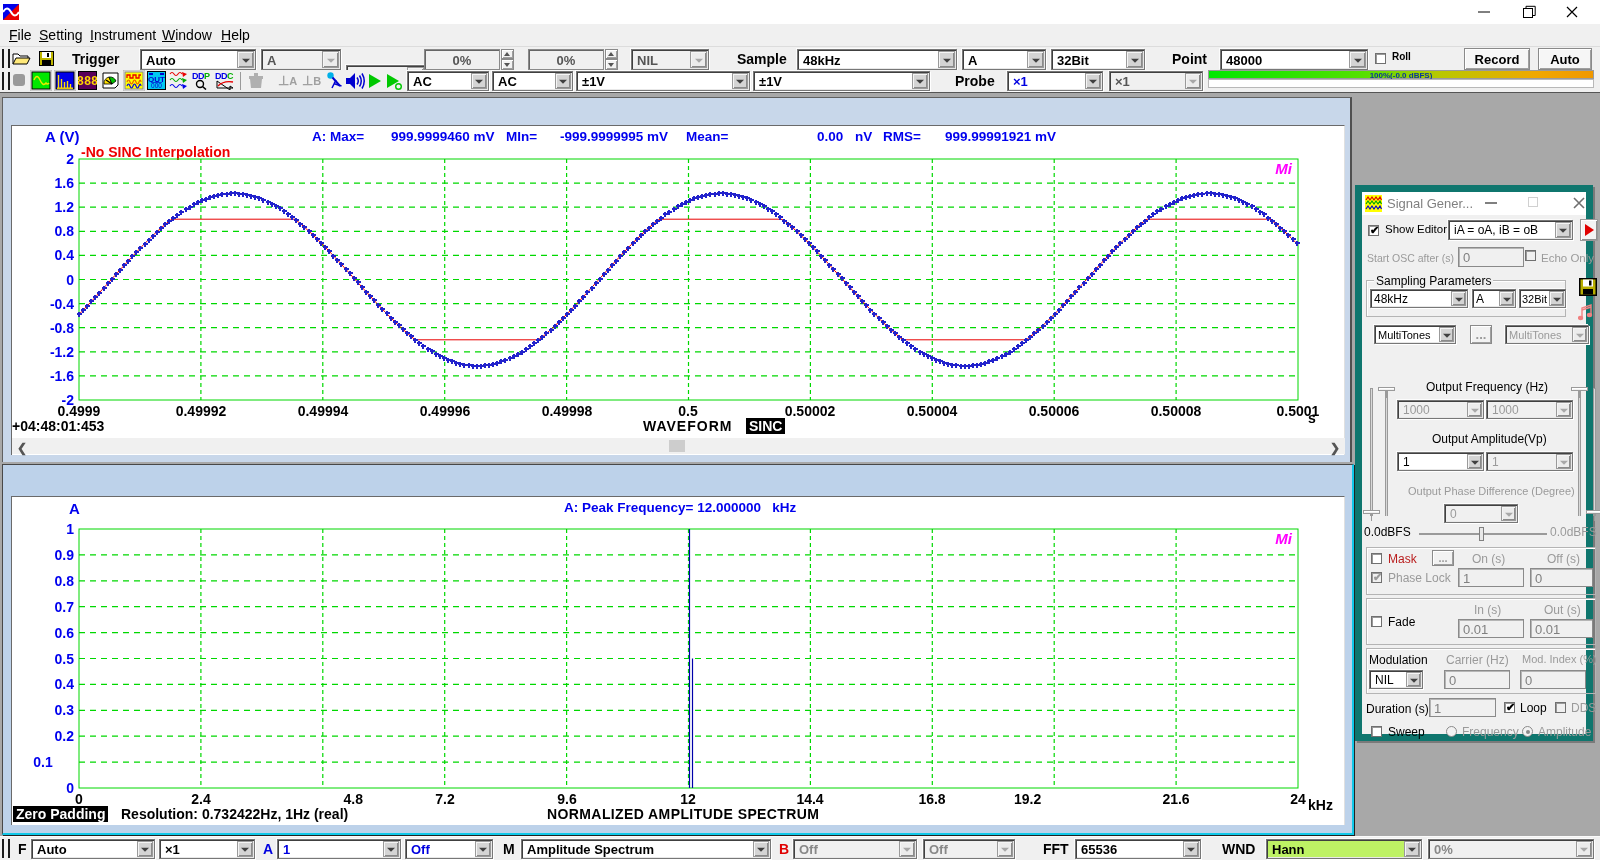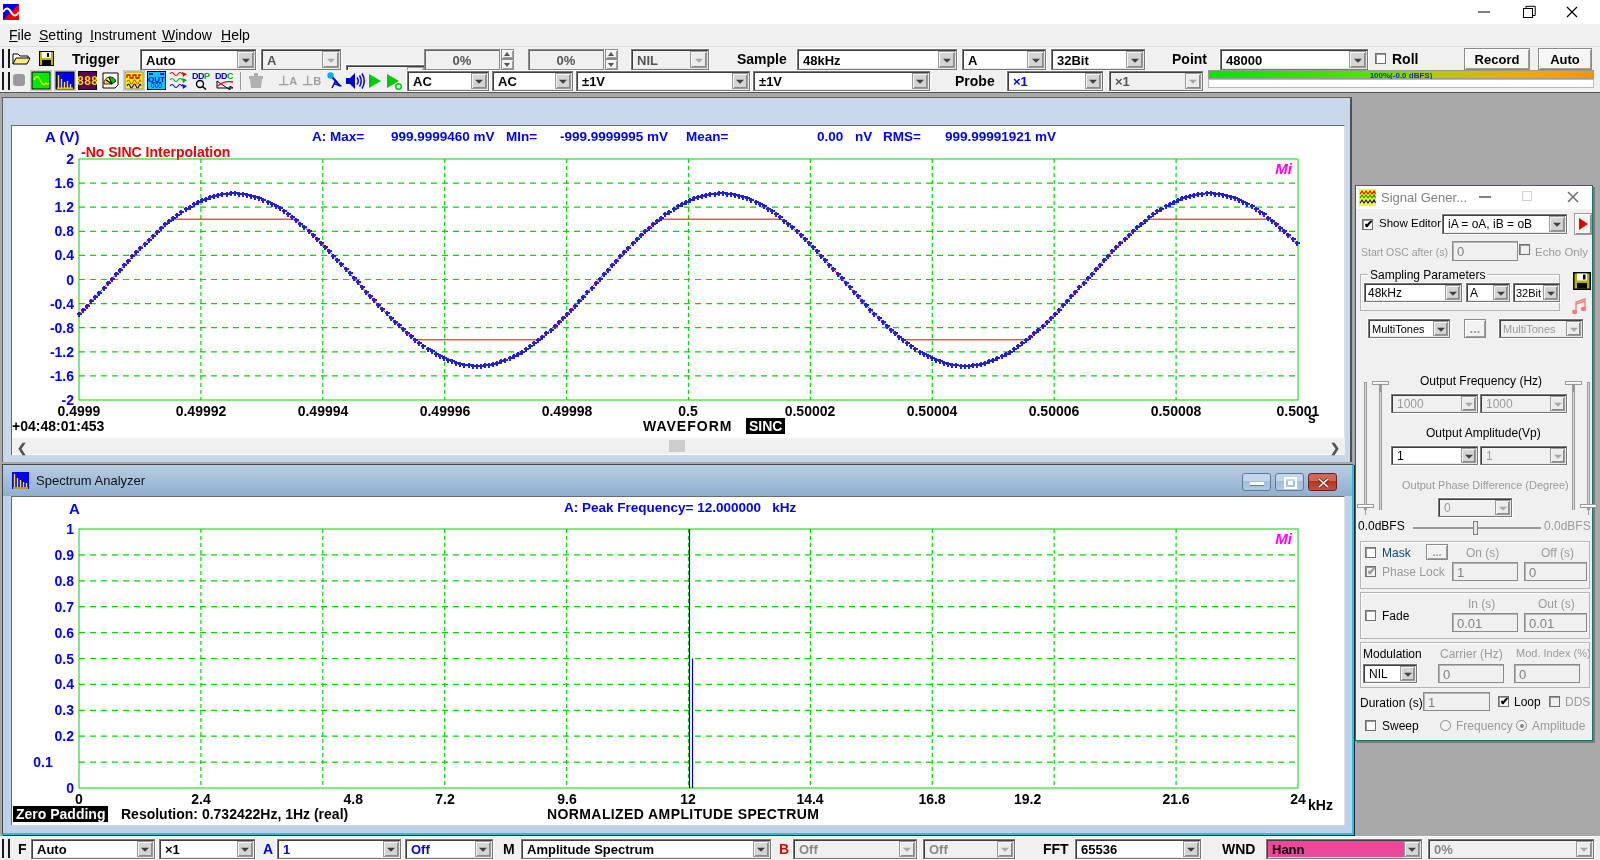--- a/index.html
+++ b/index.html
@@ -109,21 +109,21 @@
       </span>
     </div>
 <div style="position:absolute;left:1172px;top:4px;font-size:14px;font-weight:bold;color:#000;white-space:nowrap;">Point</div>
 <div class="cb" style="left:1220px;top:2px;width:148px;height:21px;background:#fff;">
 <span style="position:absolute;left:5px;top:50%;transform:translateY(-50%);font-size:13px;font-weight:bold;color:#000;white-space:nowrap">48000</span>
 <span class="ab" style="width:17px;background:#d4d4d4">
         <span class="ar" style="border-top-color:#404040"></span>
       </span>
     </div>
 <span style="position:absolute;left:1375px;top:6px;width:11px;height:11px;background:#fff;border:1px solid #707070;box-shadow:inset 1px 1px 0 #999"></span>
-<div style="position:absolute;left:1392px;top:4px;font-size:14px;font-weight:bold;color:#000;white-space:nowrap;text-align:right;">Roll</div>
+<div style="position:absolute;left:1392px;top:4px;font-size:10px;font-weight:bold;color:#000;white-space:nowrap;text-align:right;">Roll</div>
 <div class="tbtn" style="left:1464px;top:1px;width:66px;height:22px;line-height:22px;background:#f6f6f6">Record</div>
 <div class="tbtn" style="left:1538px;top:1px;width:54px;height:22px;line-height:22px;background:#f6f6f6">Auto</div>
 </div>
 <div class="abs" style="left:0;top:70px;width:1600px;height:22px;background:#f0f0f0">
 <span class="grip" style="left:2px"></span>
 <span style="position:absolute;left:13px;top:4px;width:12px;height:12px;border-radius:3px;background:#9a9a9a"></span>
 <svg class="abs" style="left:30px;top:0" width="22" height="21" viewBox="0 0 22 21">
 <rect x="0" y="0" width="22" height="21" fill="#e8e8e8" stroke="#b0b0b0"></rect>
       <rect x="2" y="2" width="18" height="17" fill="#00e800" stroke="#000"></rect>
 <path d="M4 10 Q7 3 10 10 T16 13 Q17.5 15 19 13" fill="none" stroke="#e8e800" stroke-width="1.4"></path>
@@ -318,45 +318,20 @@
 <text x="1280" y="48" font-size="15" font-weight="bold" fill="#ff00ff" text-anchor="end" font-style="italic">Mi</text>
 </svg>
 <div style="position:absolute;left:0;top:312px;width:1333px;height:16px;background:#f0f0f0">
 <span style="position:absolute;left:5px;top:3px;font-size:12px;color:#555;font-weight:bold">❮</span>
 <span style="position:absolute;right:5px;top:3px;font-size:12px;color:#555;font-weight:bold">❯</span>
 <span style="position:absolute;left:657px;top:2px;width:16px;height:12px;background:#cdcdcd"></span>
       </div>
 </div>
   </div>
 <div class="abs" style="left:2px;top:464px;width:1352px;height:371px;background:#bdd2ea;border:1px solid #484848;border-right:2px solid #10c8e8;border-bottom:2px solid #10c8e8;box-shadow:1px 1px 0 #222">
-<div class="abs" style="left:0;top:0;width:100%;height:31px;background:linear-gradient(#b9cde2,#8fafd0)">
-<svg class="abs" style="left:9px;top:7px" width="17" height="17" viewBox="0 0 17 17">
-        <rect width="17" height="17" fill="#0000f0"></rect>
-        <g stroke="#ffe000" stroke-width="1.4">
-          <path d="M2.5 15V2M5.5 15V6M8.5 15V8M11.5 15V10M14.5 15V11"></path>
-        </g>
-        <path d="M1 16h15" stroke="#ffe000" stroke-width="1.4"></path>
-      </svg>
-<span style="position:absolute;left:33px;top:8px;font-size:13px;color:#111">Spectrum Analyzer</span>
-<span class="wbtnspec" style="left:1239px;top:8px">
-        <span style="position:absolute;left:7px;top:8px;width:14px;height:3px;background:#fff;box-shadow:0 1px 0 #607890"></span>
-      </span>
-<span class="wbtnspec" style="left:1272px;top:8px">
-        <svg style="position:absolute;left:8px;top:3px" width="13" height="12" viewBox="0 0 13 12">
-          <rect x="1" y="1" width="11" height="10" fill="none" stroke="#fff" stroke-width="2"></rect>
-          <rect x="4" y="4" width="5" height="4" fill="#fff"></rect>
-        </svg>
-      </span>
-<span class="wbtnspec" style="left:1305px;top:8px;background:linear-gradient(#d06858 45%,#b03420 45%,#c05440);border-color:#702018">
-        <svg style="position:absolute;left:7px;top:2px" width="15" height="14" viewBox="0 0 15 14">
-          <path d="M3 3l9 8M12 3l-9 8" stroke="#802820" stroke-width="3.4"></path>
-          <path d="M3 3l9 8M12 3l-9 8" stroke="#fff" stroke-width="1.6"></path>
-        </svg>
-      </span>
-</div>
 <div class="abs" style="left:8px;top:31px;width:1334px;height:329px;background:#fff;border:1px solid #6a6a6a;border-right:1px solid #e0e0e0;border-bottom:0">
 <div style="position:absolute;left:57px;top:3px;font-size:15px;font-weight:bold;color:#0000ee;white-space:nowrap;">A</div>
 <div style="position:absolute;left:552px;top:3px;font-size:13.5px;font-weight:bold;color:#0000ee;white-space:nowrap;">A: Peak Frequency= 12.000000&nbsp;&nbsp; kHz</div>
 <div style="position:absolute;left:0;top:24px;width:62px;text-align:right;font-size:14px;font-weight:bold;color:#0000ee">1</div>
 <div style="position:absolute;left:0;top:50px;width:62px;text-align:right;font-size:14px;font-weight:bold;color:#0000ee">0.9</div>
 <div style="position:absolute;left:0;top:76px;width:62px;text-align:right;font-size:14px;font-weight:bold;color:#0000ee">0.8</div>
 <div style="position:absolute;left:0;top:102px;width:62px;text-align:right;font-size:14px;font-weight:bold;color:#0000ee">0.7</div>
 <div style="position:absolute;left:0;top:128px;width:62px;text-align:right;font-size:14px;font-weight:bold;color:#0000ee">0.6</div>
 <div style="position:absolute;left:0;top:154px;width:62px;text-align:right;font-size:14px;font-weight:bold;color:#0000ee">0.5</div>
 <div style="position:absolute;left:0;top:179px;width:62px;text-align:right;font-size:14px;font-weight:bold;color:#0000ee">0.4</div>
@@ -402,21 +377,21 @@
 <line x1="920.3" y1="32" x2="920.3" y2="291"></line>
 <line x1="1042.2" y1="32" x2="1042.2" y2="291"></line>
 <line x1="1164.1" y1="32" x2="1164.1" y2="291"></line>
 </g>
 <path d="M677.5 291V32" stroke="#0000aa" stroke-width="1.2"></path>
         <path d="M680.5 291V161.5" stroke="#0000aa" stroke-width="1.2"></path>
 <text x="1280" y="47" font-size="15" font-weight="bold" fill="#ff00ff" text-anchor="end" font-style="italic">Mi</text>
 </svg>
 </div>
   </div>
-<div class="abs" style="left:1355px;top:185px;width:238px;height:556px;background:#f0f0f0;border:1px solid #0f766e;box-shadow:2px 2px 0 #7a7a7a">
+<div class="abs" style="left:1355px;top:185px;width:238px;height:556px;background:#f0f0f0;border:7px solid #0f766e;box-shadow:2px 2px 0 #7a7a7a">
 <div class="abs" style="left:0;top:0;width:100%;height:23px;background:#fff">
 <svg class="abs" style="left:3px;top:3px" width="17" height="17" viewBox="0 0 17 17">
         <rect width="17" height="17" fill="#ffff00"></rect>
 <path d="M1 5l2-3 2 3 2-3 2 3 2-3 2 3 2-3 1.5 3" fill="none" stroke="#e00000" stroke-width="1.2"></path>
 <path d="M1 9l2-3 2 3 2-3 2 3 2-3 2 3 2-3 1.5 3" fill="none" stroke="#00a000" stroke-width="1.2"></path>
 <path d="M1 14l2-3 2 3 2-3 2 3 2-3 2 3 2-3 1.5 3" fill="none" stroke="#0000d0" stroke-width="1.2"></path>
       </svg>
 <span style="position:absolute;left:25px;top:4px;font-size:13px;color:#808080">Signal Gener...</span>
 <span style="position:absolute;left:123px;top:10px;width:12px;height:2px;background:#808080"></span>
 <span style="position:absolute;left:166px;top:5px;width:10px;height:10px;border:1.5px solid #d0d0d0"></span>
@@ -535,21 +510,21 @@
 <span class="ab" style="width:15px;background:#ececec">
         <span class="ar" style="border-top-color:#a8a8a8"></span>
       </span>
     </div>
 <div style="position:absolute;left:2px;top:333px;font-size:12px;font-weight:normal;color:#000;white-space:nowrap;">0.0dBFS</div>
 <div style="position:absolute;left:188px;top:333px;font-size:12px;font-weight:normal;color:#9a9a9a;white-space:nowrap;">0.0dBFS</div>
 <span style="position:absolute;left:57px;top:341px;width:128px;height:2px;background:#9a9a9a"></span>
 <span style="position:absolute;left:117px;top:335px;width:5px;height:14px;background:#e8e8e8;border:1px solid #808080"></span>
 <div style="position:absolute;left:4px;top:355px;width:230px;height:48px;border:1px solid #b4b4b4;box-shadow:inset 1px 1px 0 #fff"></div>
 <span style="position:absolute;left:9px;top:361px;width:11px;height:11px;background:#fff;border:1px solid #707070;box-shadow:inset 1px 1px 0 #999"></span>
-<div style="position:absolute;left:26px;top:360px;font-size:12px;font-weight:normal;color:#0c4a6e;white-space:nowrap;">Mask</div>
+<div style="position:absolute;left:26px;top:360px;font-size:12px;font-weight:normal;color:#b91c1c;white-space:nowrap;">Mask</div>
 <span class="tbtn" style="left:70px;top:358px;width:22px;height:16px;line-height:14px;color:#9a9a9a;font-size:11px">...</span>
 <div style="position:absolute;left:110px;top:360px;font-size:12px;font-weight:normal;color:#9a9a9a;white-space:nowrap;">On (s)</div>
 <div style="position:absolute;left:185px;top:360px;font-size:12px;font-weight:normal;color:#9a9a9a;white-space:nowrap;">Off (s)</div>
 <span style="position:absolute;left:9px;top:380px;width:11px;height:11px;background:#f0f0f0;border:1px solid #707070;box-shadow:inset 1px 1px 0 #999">
       <span style="position:absolute;left:1px;top:-2px;color:#9a9a9a;font-size:11px;font-weight:bold">✔</span>
     </span>
 <div style="position:absolute;left:26px;top:379px;font-size:12px;font-weight:normal;color:#9a9a9a;white-space:nowrap;">Phase Lock</div>
 <div style="position:absolute;left:96px;top:376px;width:66px;height:19px;background:#f0f0f0;border:1px solid #8a8a8a;box-shadow:inset 1px 1px 0 #b5b5b5">
       <span style="position:absolute;left:4px;top:50%;transform:translateY(-50%);font-size:13px;color:#808080">1</span>
     </div>
@@ -651,21 +626,21 @@
       </span>
     </div>
 <div style="position:absolute;left:1043px;top:4px;font-size:14px;font-weight:bold;color:#000;white-space:nowrap;">FFT</div>
 <div class="cb" style="left:1075px;top:2px;width:126px;height:20px;background:#fff;">
 <span style="position:absolute;left:5px;top:50%;transform:translateY(-50%);font-size:13px;font-weight:bold;color:#000;white-space:nowrap">65536</span>
 <span class="ab" style="width:16px;background:#d4d4d4">
         <span class="ar" style="border-top-color:#404040"></span>
       </span>
     </div>
 <div style="position:absolute;left:1222px;top:4px;font-size:14px;font-weight:bold;color:#000;white-space:nowrap;">WND</div>
-<div class="cb" style="left:1266px;top:2px;width:156px;height:20px;background:#ec4899;">
+<div class="cb" style="left:1266px;top:2px;width:156px;height:20px;background:#bef264;">
 <span style="position:absolute;left:5px;top:50%;transform:translateY(-50%);font-size:13px;font-weight:bold;color:#000;white-space:nowrap">Hann</span>
 <span class="ab" style="width:16px;background:#d4d4d4">
         <span class="ar" style="border-top-color:#404040"></span>
       </span>
     </div>
 <div class="cb cbd" style="left:1428px;top:2px;width:166px;height:20px;background:#f0f0f0;">
 <span style="position:absolute;left:5px;top:50%;transform:translateY(-50%);font-size:13px;font-weight:bold;color:#888;white-space:nowrap">0%</span>
 <span class="ab" style="width:16px;background:#ececec">
         <span class="ar" style="border-top-color:#a8a8a8"></span>
       </span>

